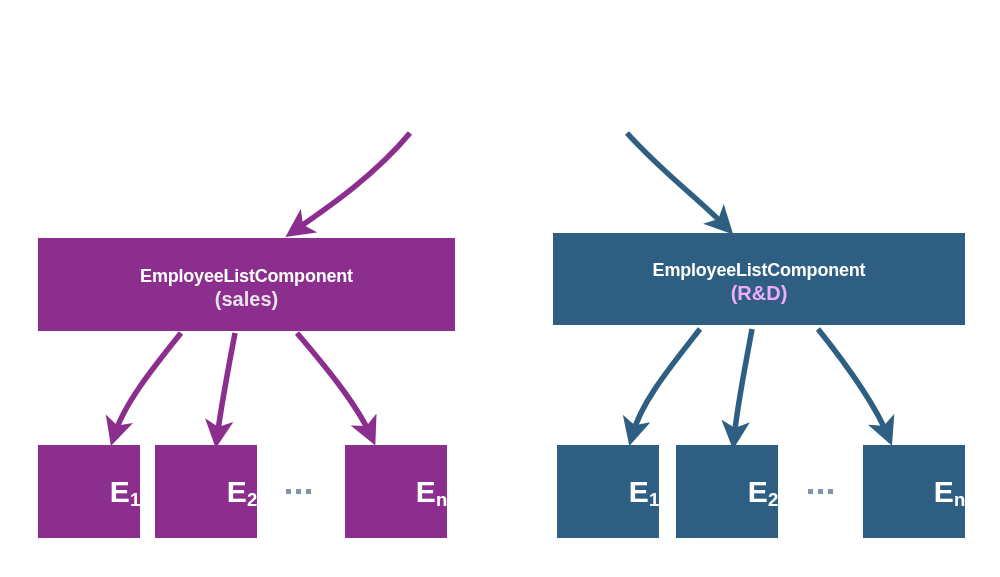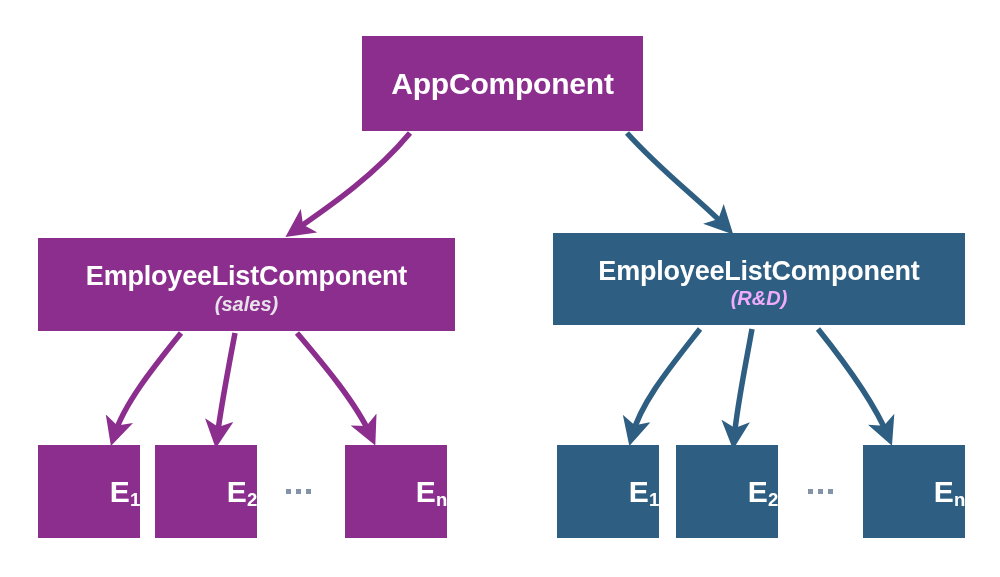--- a/index.html
+++ b/index.html
@@ -68,23 +68,23 @@
     width: 417px;
     height: 93px;
   }
   #node-list-rnd {
     left: 553px;
     top: 233px;
     width: 412px;
     height: 92px;
   }
   #node-list-sales .node-title,
-  #node-list-rnd .node-title { font-size: 27px; margin-top: 8px; }
+  #node-list-rnd .node-title { font-size: 18px; margin-top: 8px; }
   #node-list-sales .node-sub,
-  #node-list-rnd .node-sub { font-size: 20px; font-style: italic; }
+  #node-list-rnd .node-sub { font-size: 20px; }
 
   
   .leaf {
     position: absolute;
     box-sizing: border-box;
     display: flex;
     align-items: center;
     justify-content: flex-end;
     color: #ffffff;
     font-size: 30px;
@@ -143,23 +143,20 @@
 
     <path d="M 181 333 C 152 369 124 404 114 436" fill="none" stroke="#8B2E8E" stroke-width="5.5" marker-end="url(#head-purple)"></path>
     <path d="M 235 333 C 228 370 221 406 217 438" fill="none" stroke="#8B2E8E" stroke-width="5.5" marker-end="url(#head-purple)"></path>
     <path d="M 297 333 C 325 366 356 403 371 436" fill="none" stroke="#8B2E8E" stroke-width="5.5" marker-end="url(#head-purple)"></path>
 
     <path d="M 700 329 C 671 366 641 402 632 436" fill="none" stroke="#2E5F82" stroke-width="5.5" marker-end="url(#head-blue)"></path>
     <path d="M 752 329 C 745 368 737 406 734 439" fill="none" stroke="#2E5F82" stroke-width="5.5" marker-end="url(#head-blue)"></path>
     <path d="M 818 329 C 846 364 874 402 888 436" fill="none" stroke="#2E5F82" stroke-width="5.5" marker-end="url(#head-blue)"></path>
   </svg>
 
-  <div class="node purple" id="node-app">
-    <div class="node-title">AppComponent</div>
-  </div>
 
   <div class="node purple" id="node-list-sales">
     <div class="node-title">EmployeeListComponent</div>
     <div class="node-sub">(sales)</div>
   </div>
 
   <div class="node blue" id="node-list-rnd">
     <div class="node-title">EmployeeListComponent</div>
     <div class="node-sub">(R&amp;D)</div>
   </div>

